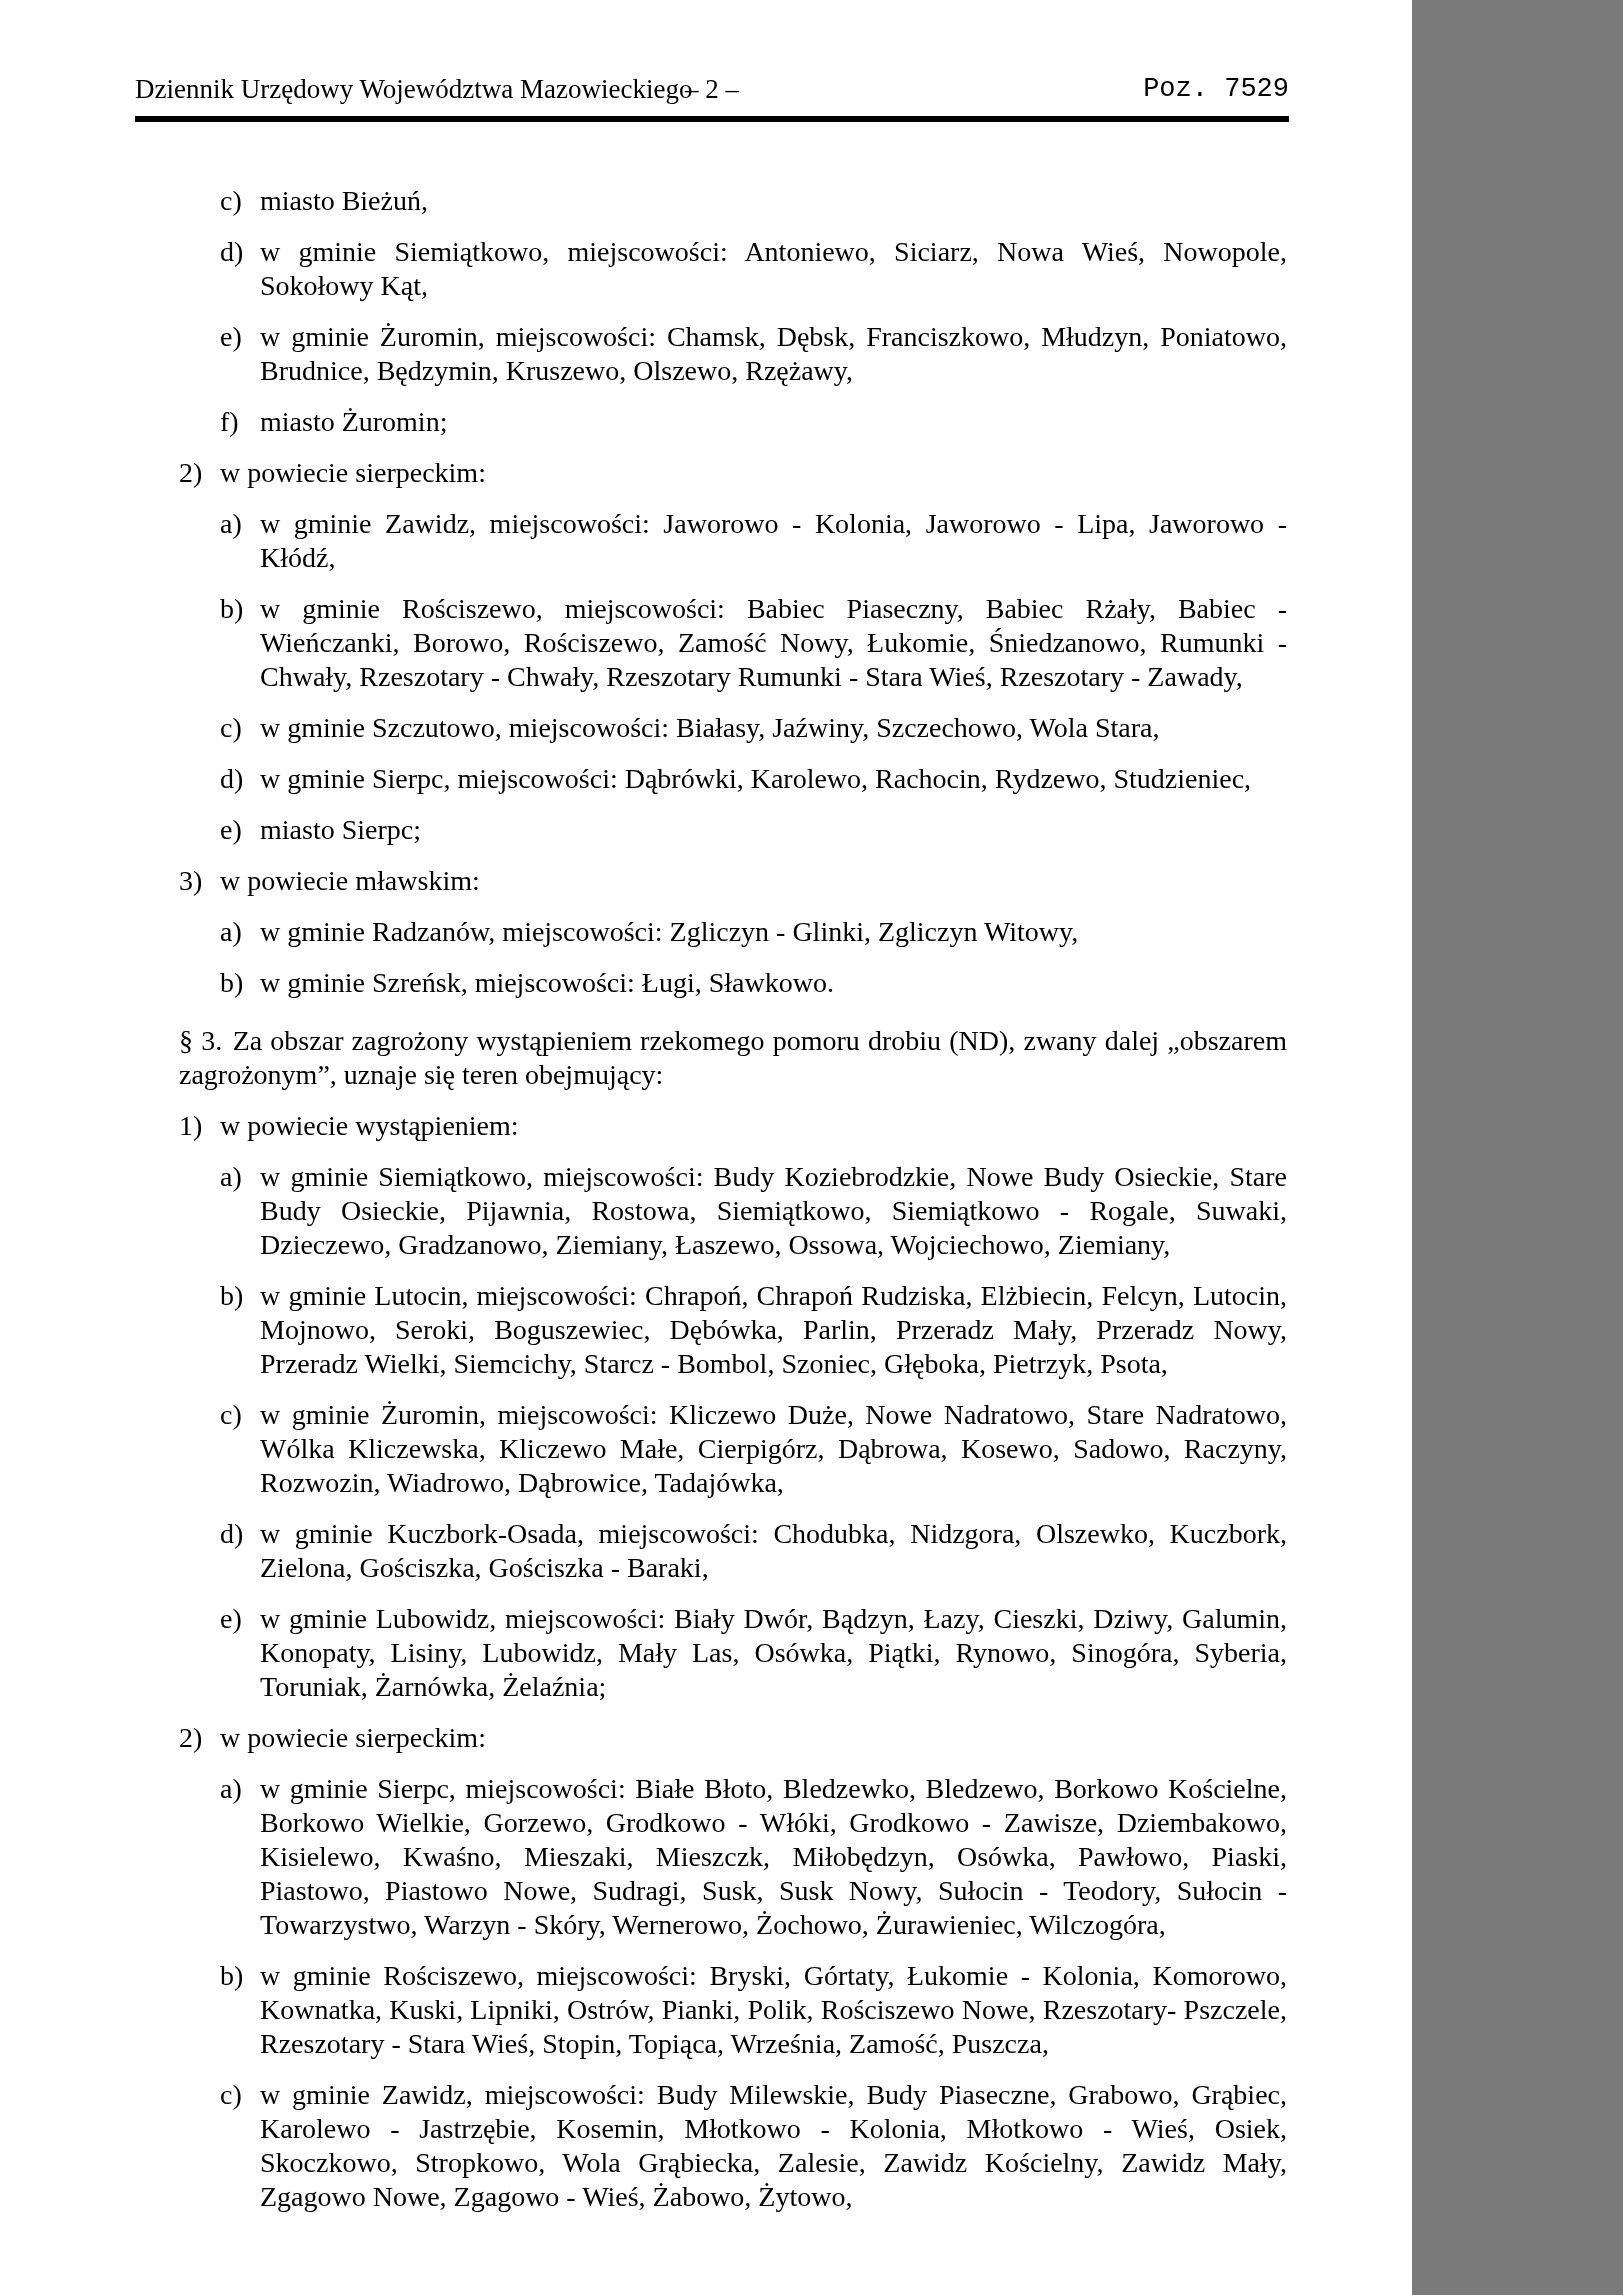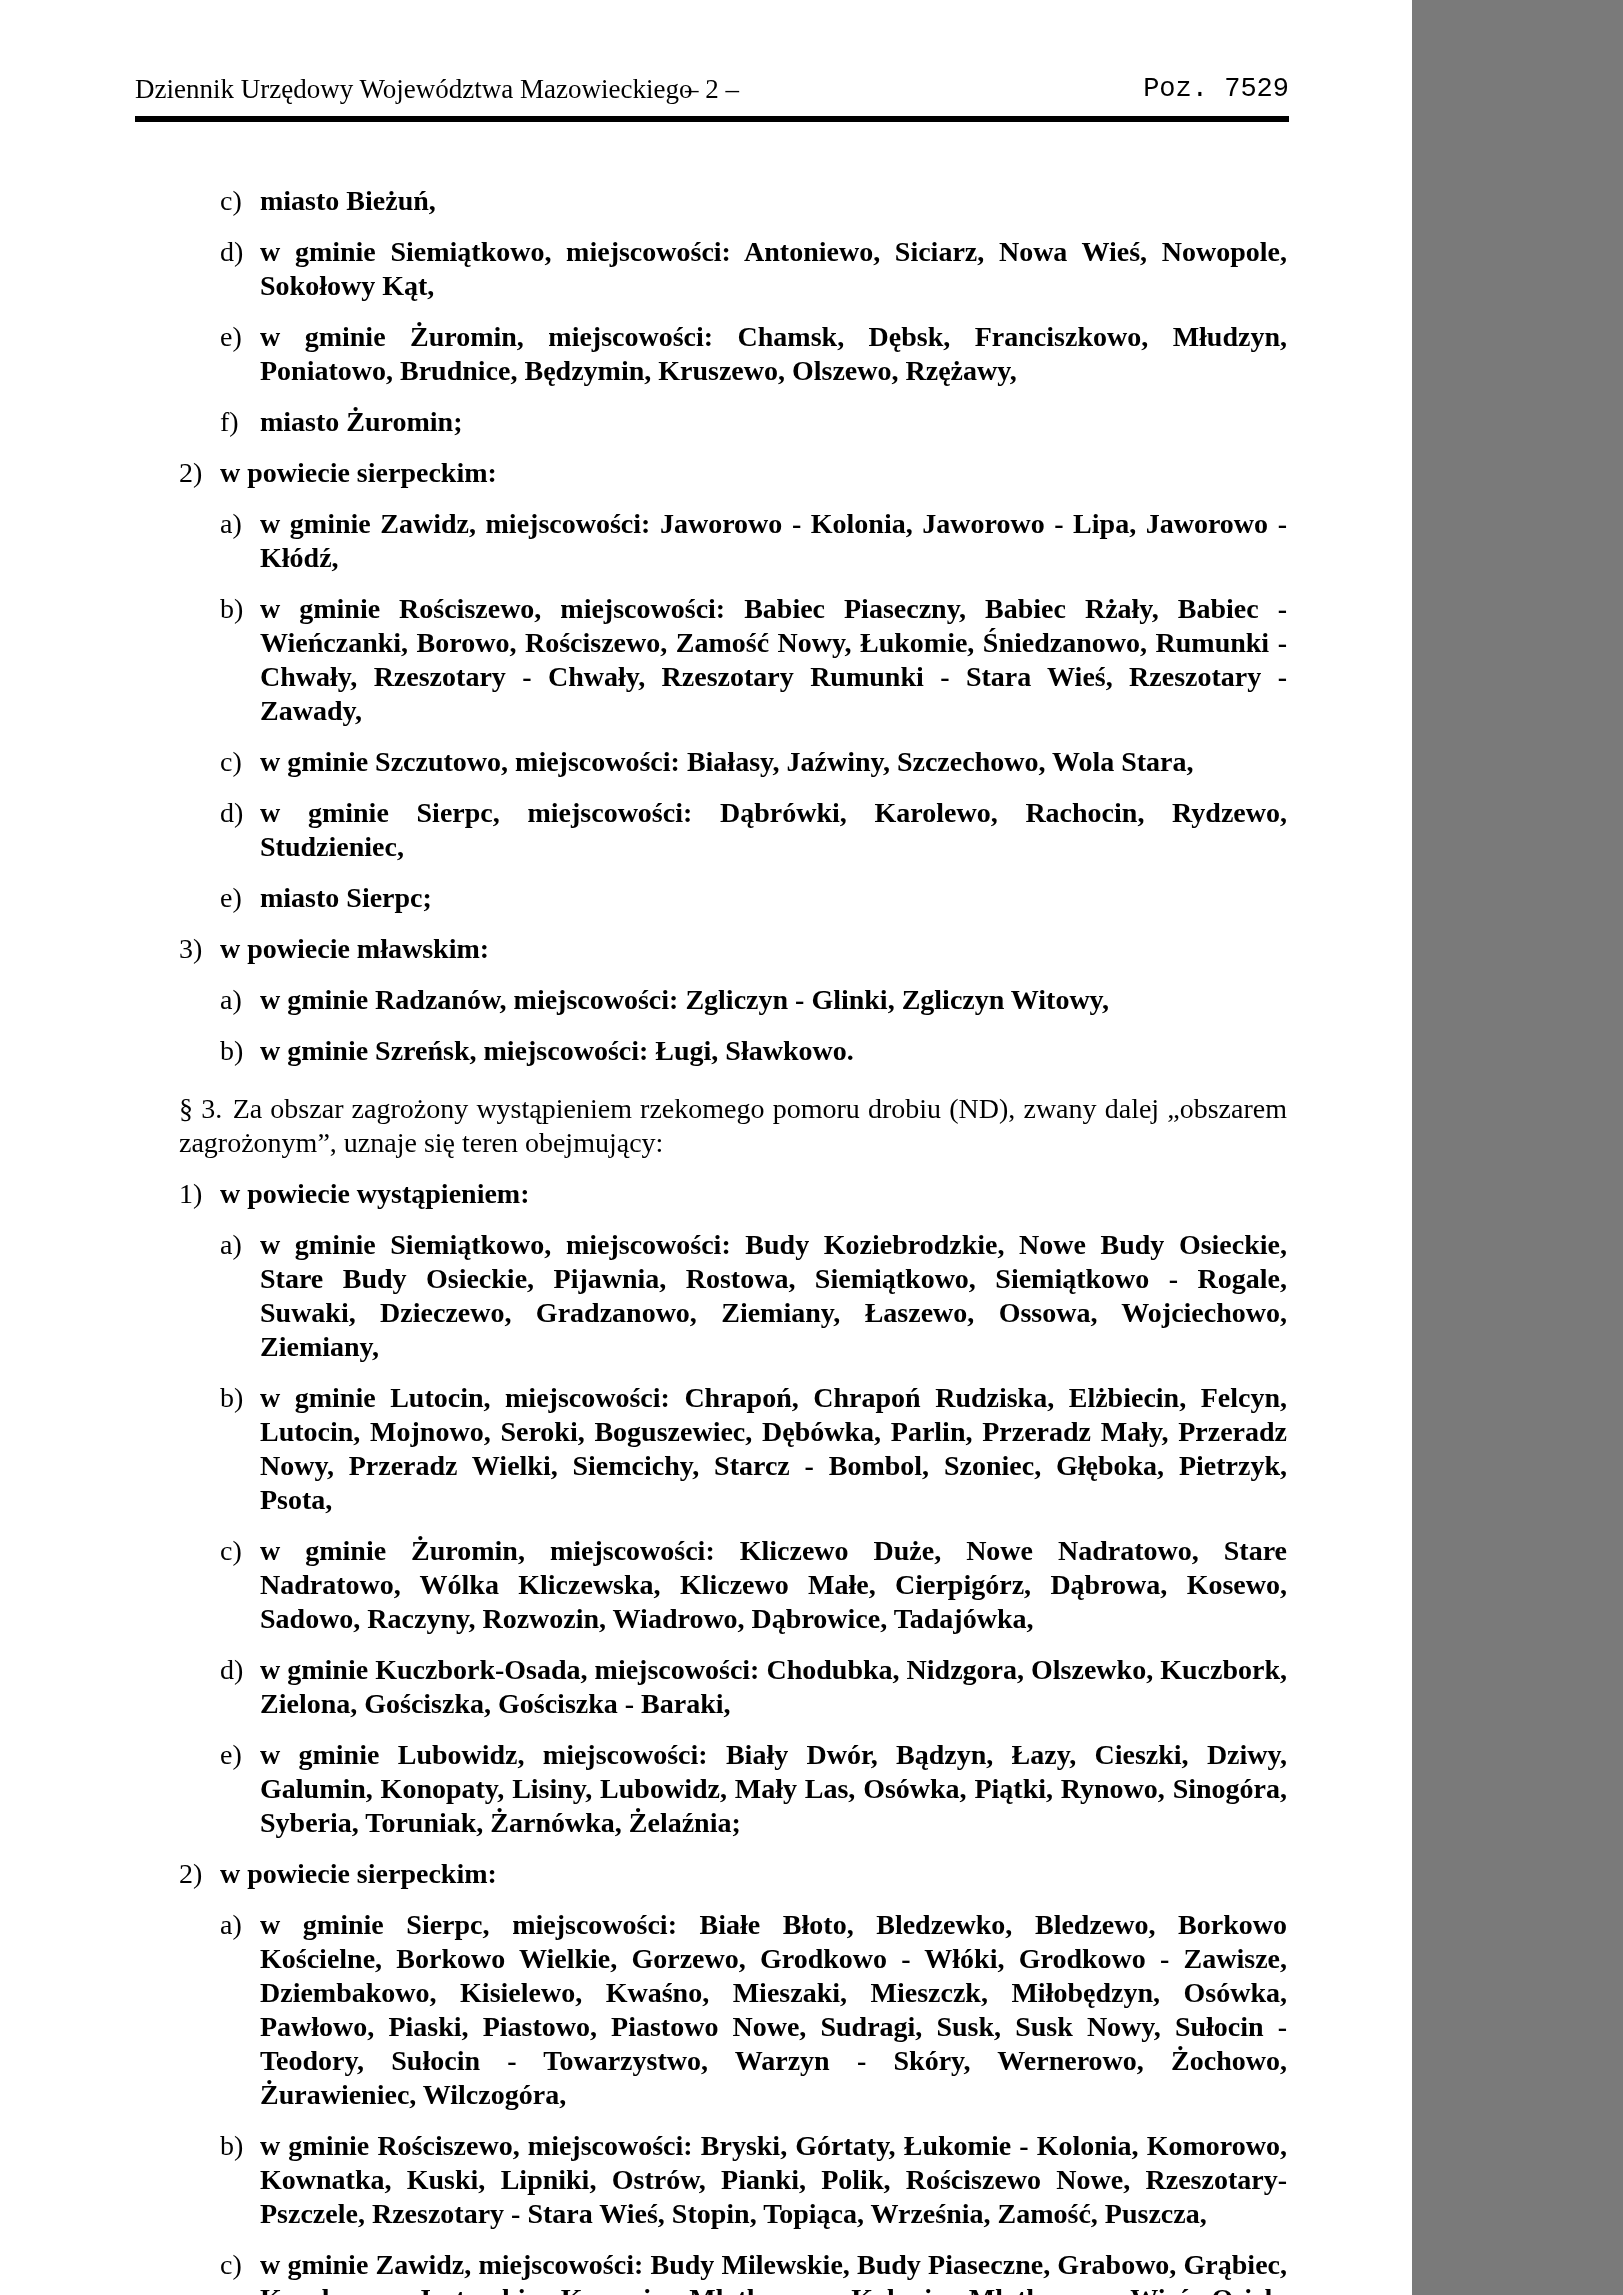--- a/index.html
+++ b/index.html
@@ -28,21 +28,21 @@
     position:absolute;
     top:184px; left:179px; right:125px;
     font-size:28px;
     line-height:34px;
   }
   .block{margin:0 0 17px 0;}
   .item{display:flex;}
   .item .lbl{flex:0 0 41px;}
   .item.letter{margin-left:41px;}
   .item.letter .lbl{flex:0 0 40px;}
-  .item .txt{flex:1 1 auto;text-align:justify;font-weight:bold;}
+  .item .txt{flex:1 1 auto;text-align:justify;}
   .para{text-align:justify;margin-top:24px;}
   .para .plabel{margin-right:10.5px;}
 </style>
 </head>
 <body>
 
 <div class="page">
 
   <div class="header">
     <span class="h-left">Dziennik Urzędowy Województwa Mazowieckiego</span>

